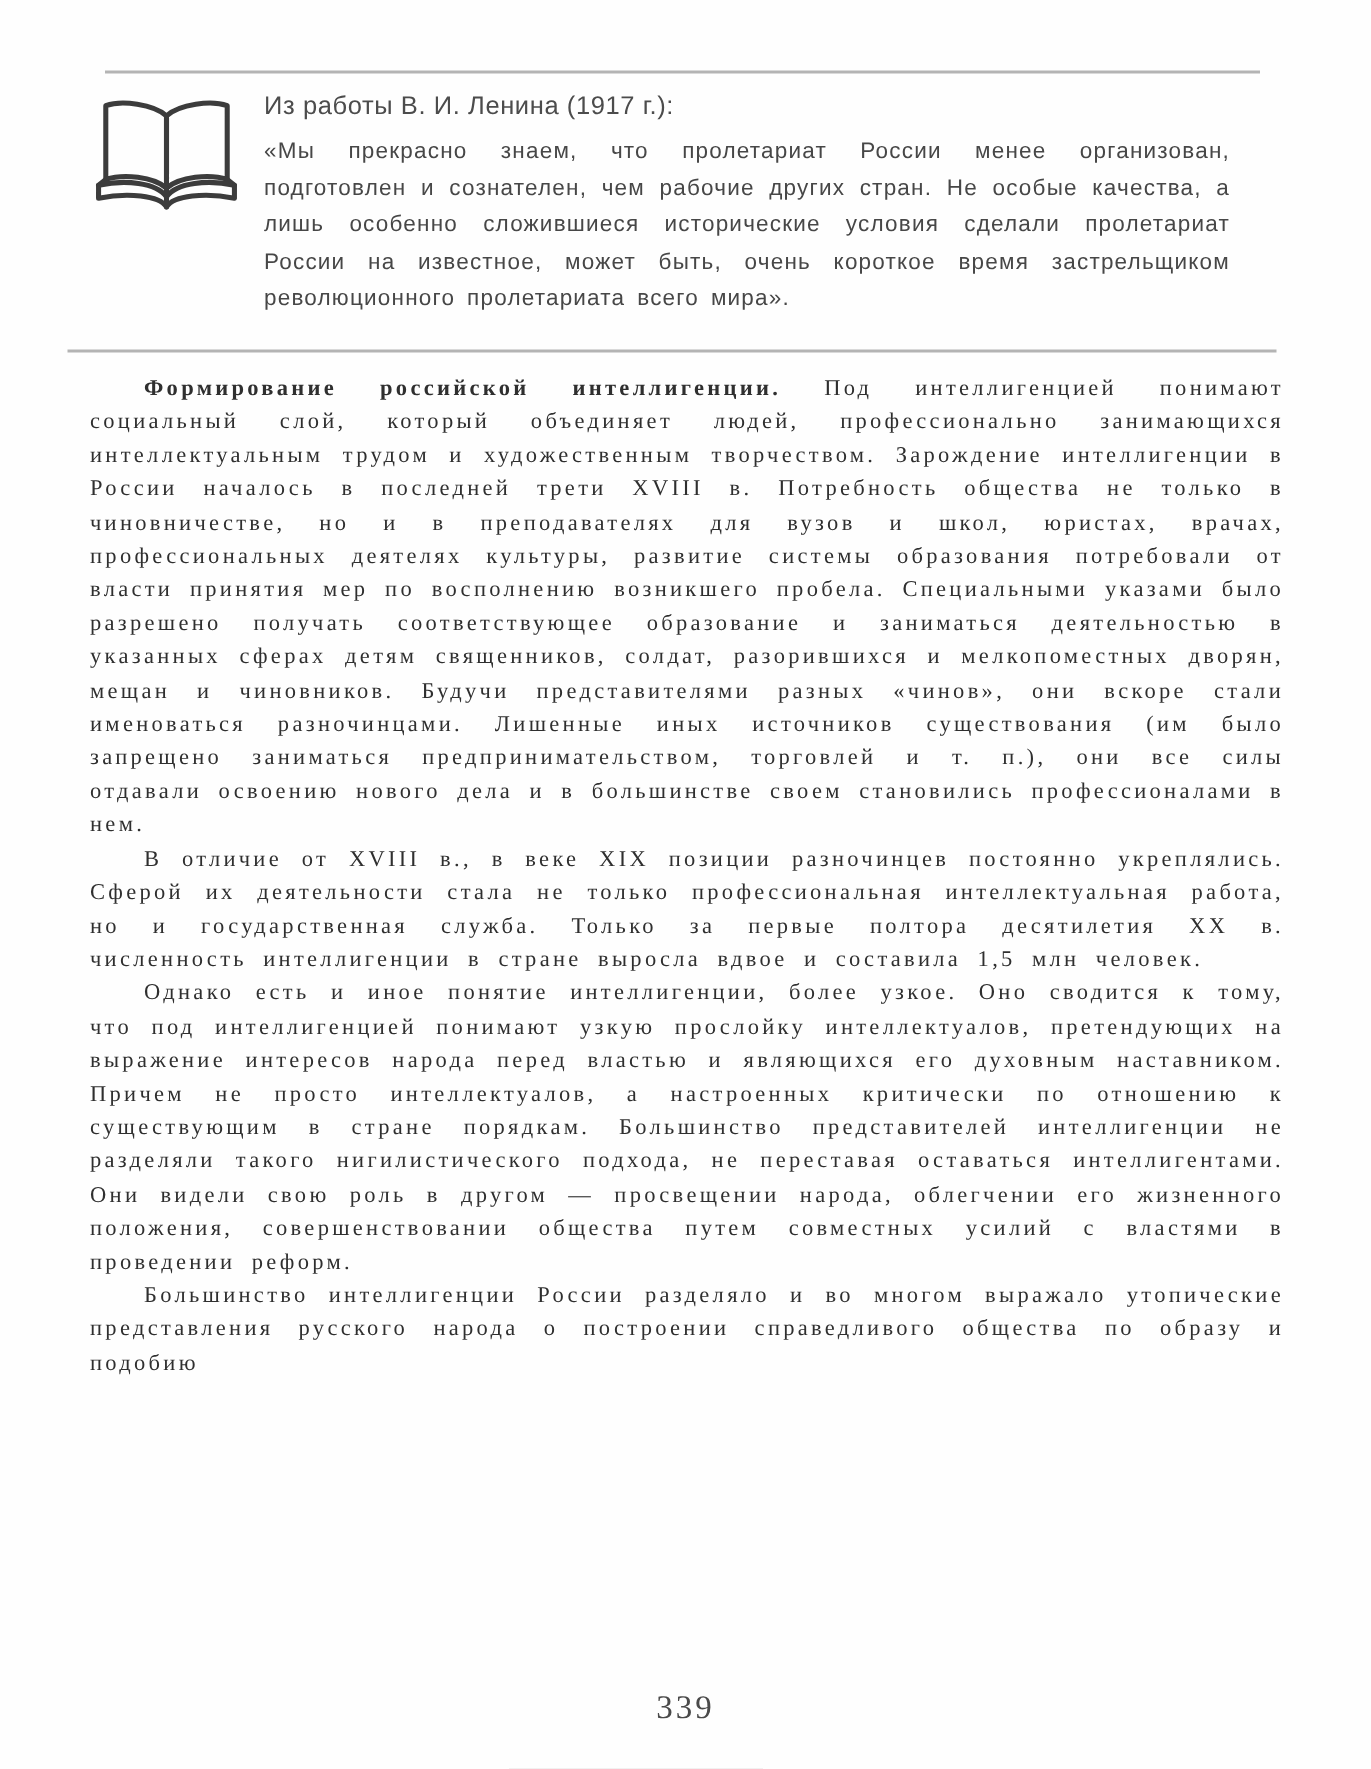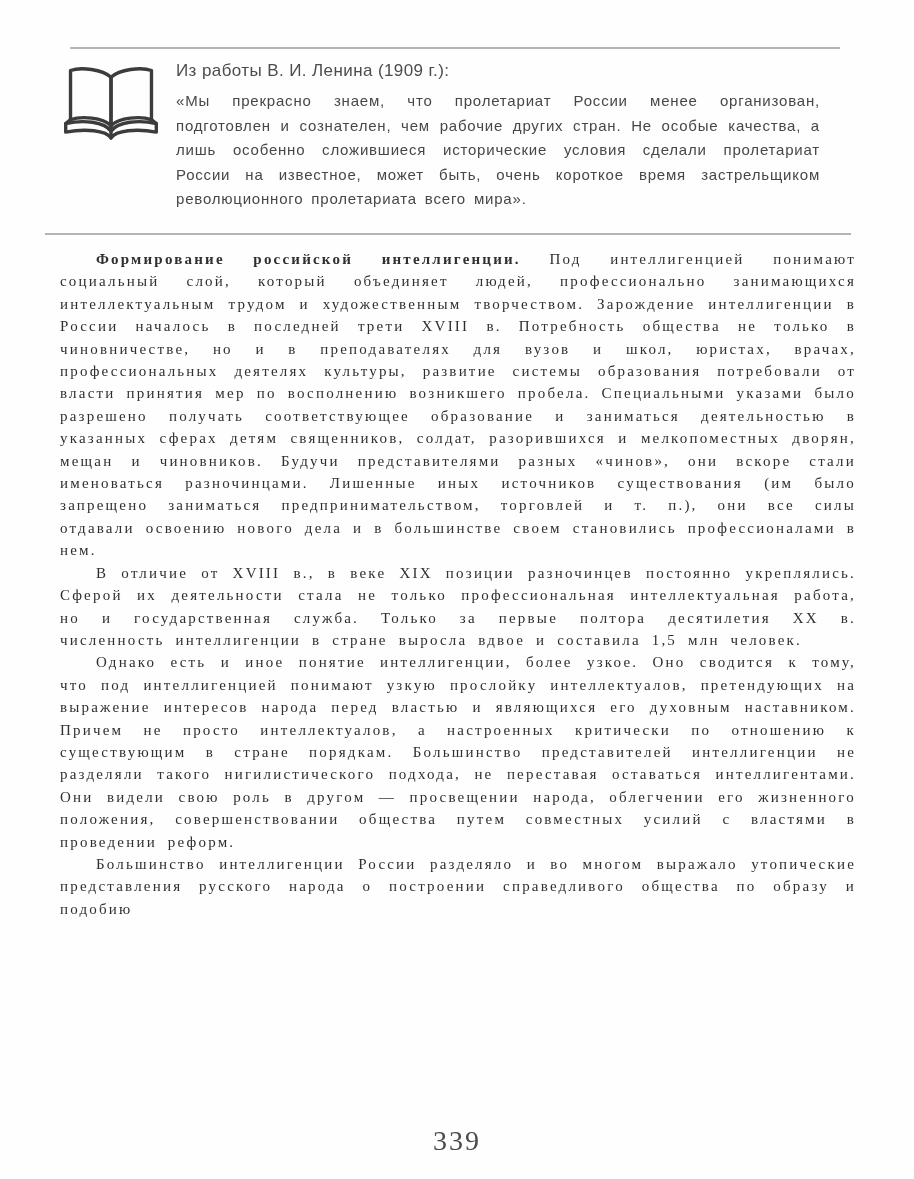--- a/index.html
+++ b/index.html
@@ -82,21 +82,21 @@
   .body-text .lead { font-weight: bold; }
 
   
   .page-number {
     position: absolute;
     left: 0;
     top: 1125px;
     width: 100%;
     text-align: center;
     font-family: "Liberation Serif", "DejaVu Serif", serif;
-    font-size: 28px;
+    font-size: 22px;
     letter-spacing: 2px;
     color: #4a4a4a;
   }
 </style>
 </head>
 <body>
 
 <div class="page">
 
   <div class="rule rule-top"></div>
@@ -107,21 +107,21 @@
         <g stroke="#3c3c3c" stroke-width="3.5" fill="none" stroke-linejoin="round" stroke-linecap="round">
           <path d="M55 16 C46 8 24 5 13 9 L13 60 C25 56 46 58 55 66 Z"></path>
           <path d="M55 16 C64 8 86 5 97 9 L97 60 C85 56 64 58 55 66 Z"></path>
           <path d="M13 60 L8 64 C26 60 48 62 55 72 C62 62 84 60 102 64 L97 60"></path>
           <path d="M8 64 L8 73 C28 69 50 71 55 79 C60 71 82 69 102 73 L102 64"></path>
           <path d="M55 66 L55 79"></path>
         </g>
       </svg>
     </div>
     <div class="quote-text-col">
-      <div class="attribution">Из работы В. И. Ленина (1909 г.):</div>
+      <div class="attribution">Из работы В. И. Ленина (1917 г.):</div>
       <div class="quote-text">«Мы прекрасно знаем, что пролетариат России менее организован, подготовлен и сознателен, чем рабочие других стран. Не особые качества, а лишь особенно сложившиеся исторические условия сделали пролетариат России на известное, может быть, очень короткое время застрельщиком революционного пролетариата всего мира».</div>
     </div>
   </div>
 
   <div class="rule rule-mid"></div>
 
   <div class="body-text">
     <p><span class="lead">Формирование российской интеллигенции.</span><span> Под интеллигенцией понимают социальный слой, который объединяет людей, профессионально занимающихся интеллектуальным трудом и художественным творчеством. Зарождение интеллигенции в России началось в последней трети XVIII в. Потребность общества не только в чиновничестве, но и в преподавателях для вузов и школ, юристах, врачах, профессиональных деятелях культуры, развитие системы образования потребовали от власти принятия мер по восполнению возникшего пробела. Специальными указами было разрешено получать соответствующее образование и заниматься деятельностью в указанных сферах детям священников, солдат, разорившихся и мелкопоместных дворян, мещан и чиновников. Будучи представителями разных «чинов», они вскоре стали именоваться разночинцами. Лишенные иных источников существования (им было запрещено заниматься предпринимательством, торговлей и т. п.), они все силы отдавали освоению нового дела и в большинстве своем становились профессионалами в нем.</span></p>
     <p><span>В отличие от XVIII в., в веке XIX позиции разночинцев постоянно укреплялись. Сферой их деятельности стала не только профессиональная интеллектуальная работа, но и государственная служба. Только за первые полтора десятилетия XX в. численность интеллигенции в стране выросла вдвое и составила 1,5 млн человек.</span></p>
     <p><span>Однако есть и иное понятие интеллигенции, более узкое. Оно сводится к тому, что под интеллигенцией понимают узкую прослойку интеллектуалов, претендующих на выражение интересов народа перед властью и являющихся его духовным наставником. Причем не просто интеллектуалов, а настроенных критически по отношению к существующим в стране порядкам. Большинство представителей интеллигенции не разделяли такого нигилистического подхода, не переставая оставаться интеллигентами. Они видели свою роль в другом — просвещении народа, облегчении его жизненного положения, совершенствовании общества путем совместных усилий с властями в проведении реформ.</span></p>

